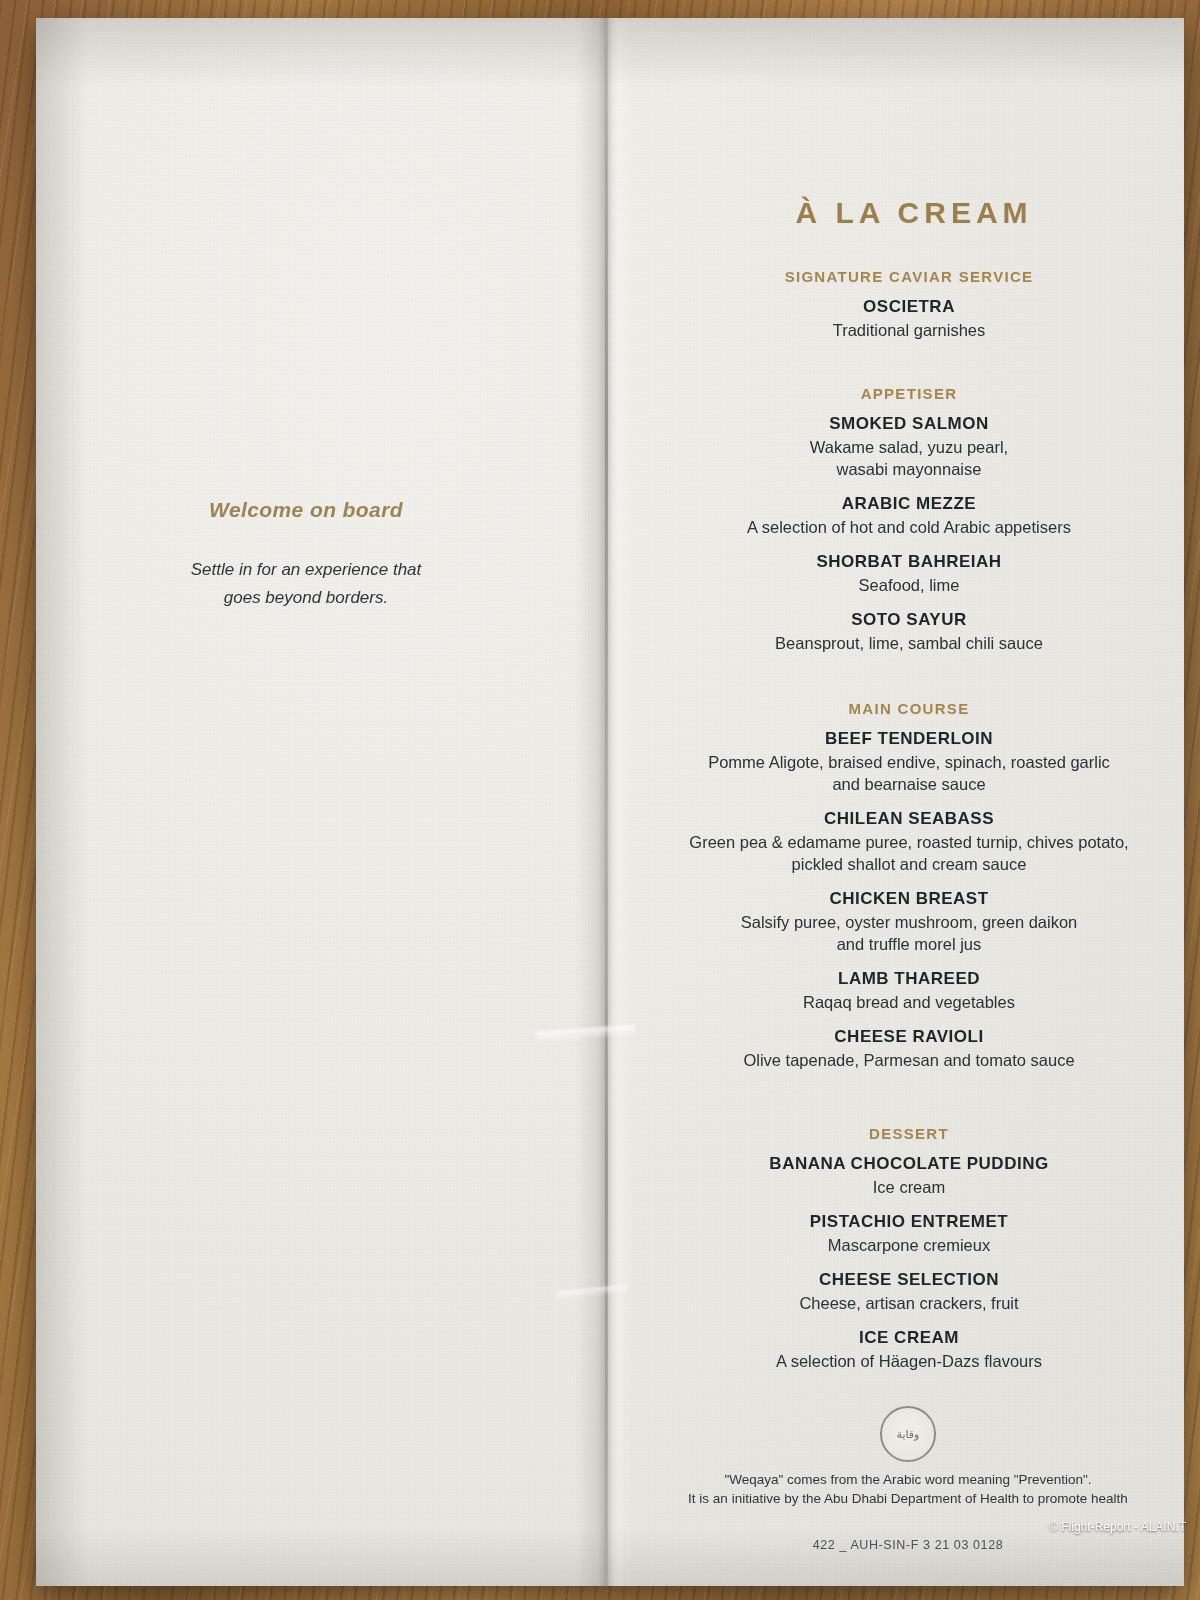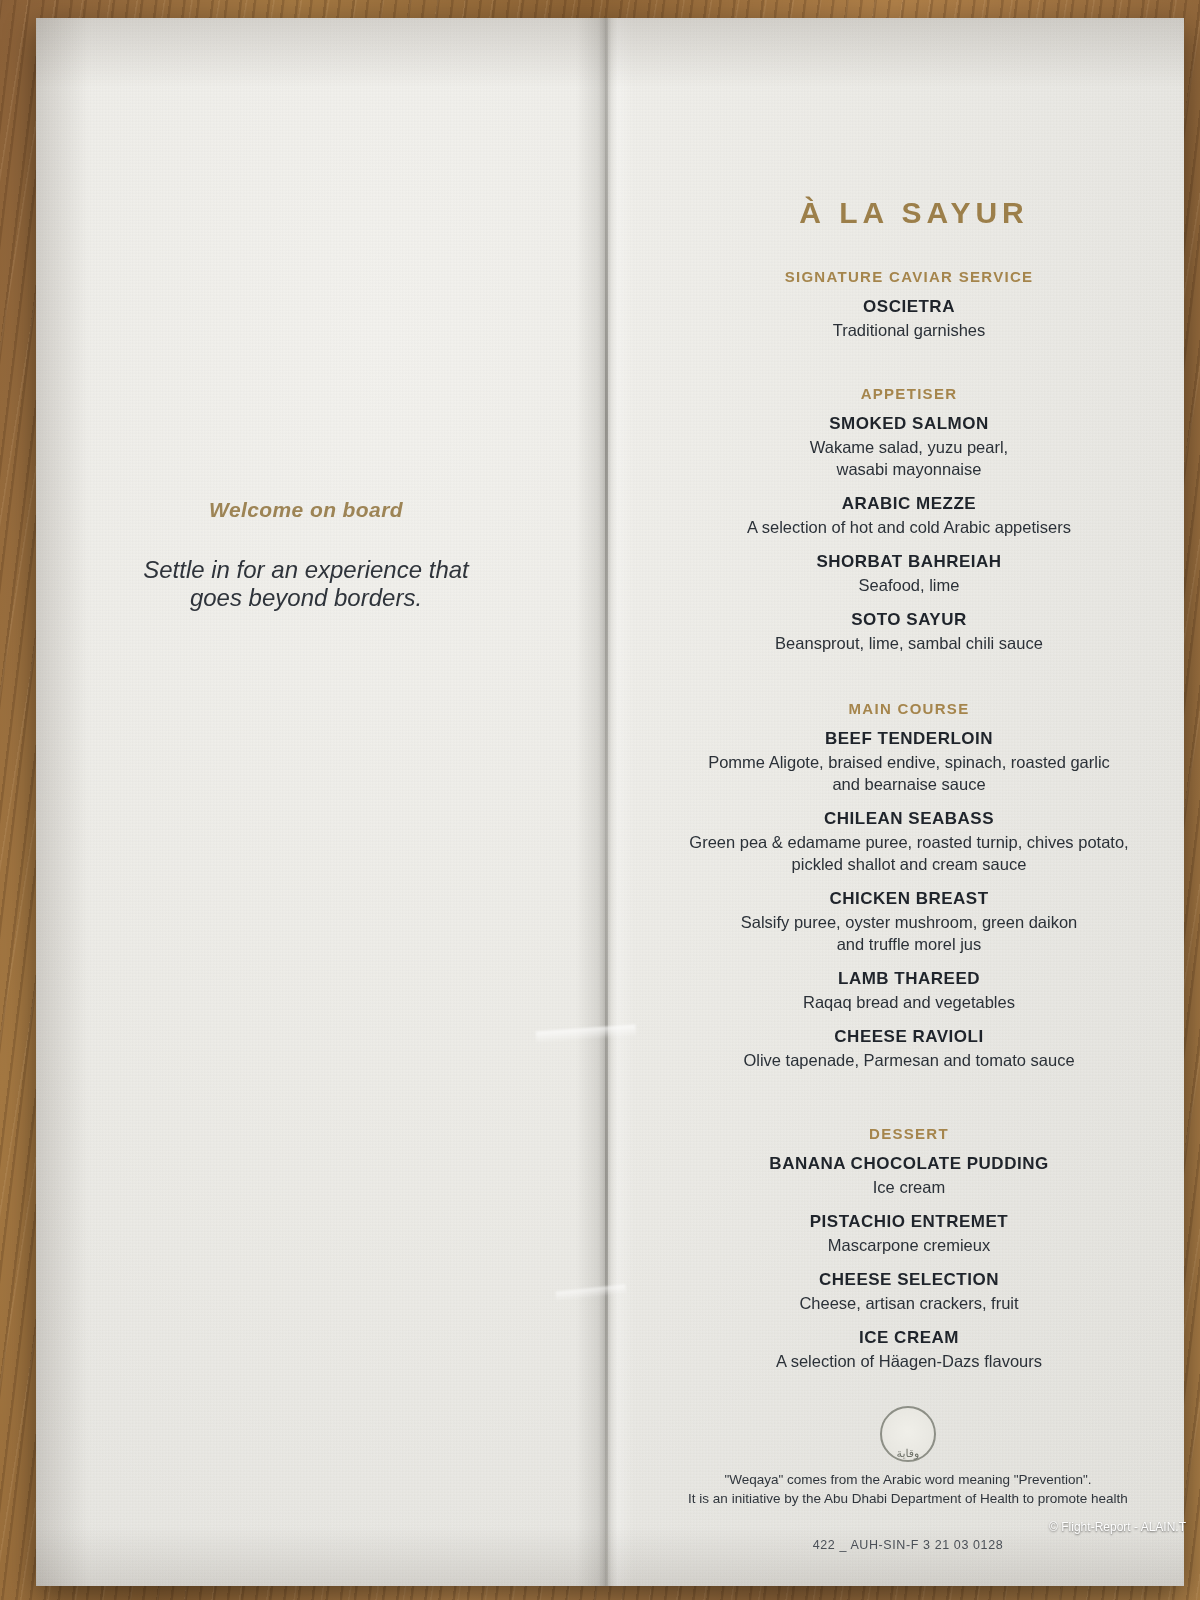--- a/index.html
+++ b/index.html
@@ -116,21 +116,21 @@
     color: #2d3239;
   }
   .welcome-title {
     font-size: 21px;
     font-weight: 700;
     letter-spacing: 0.4px;
     color: #9d8455;
     margin-bottom: 34px;
   }
   .welcome-para {
-    font-size: 24px;
+    font-size: 17px;
     line-height: 28px;
     color: #2f343b;
     margin: 12px 0 28px 0;
     font-weight: 400;
   }
   .welcome-para:last-child { margin-bottom: 0; }
 
   
   .right-page {
     position: absolute;
@@ -193,21 +193,21 @@
     width: 600px;
     text-align: center;
   }
   .weqaya-logo {
     width: 52px;
     height: 52px;
     margin: 0 auto 8px auto;
     border-radius: 50%;
     border: 2px solid #8d8f86;
     display: flex;
-    align-items: flex-end;
+    align-items: center;
     justify-content: center;
     color: #6e7168;
     font-size: 11px;
     letter-spacing: 0.5px;
     background: radial-gradient(circle at 50% 45%, #f0efe9, #e4e3dd);
   }
   .footer-line {
     font-size: 13.5px;
     line-height: 19px;
     color: #2f353c;
@@ -269,21 +269,21 @@
 goes beyond borders.</p>
       </div>
     </div>
 
     <div class="spine"></div>
     <div class="spine-crease"></div>
     <div class="crease-a"></div>
     <div class="crease-b"></div>
 
     <div class="right-page">
-      <div class="menu-title">À LA SAYUR</div>
+      <div class="menu-title">À LA CREAM</div>
 
       <div class="sections">
 
         <div class="section">
           <div class="section-title">SIGNATURE CAVIAR SERVICE</div>
           <div class="dish">
             <div class="dish-name">OSCIETRA</div>
             <div class="dish-desc" style="white-space:pre-line">Traditional garnishes</div>
           </div>
         </div>

